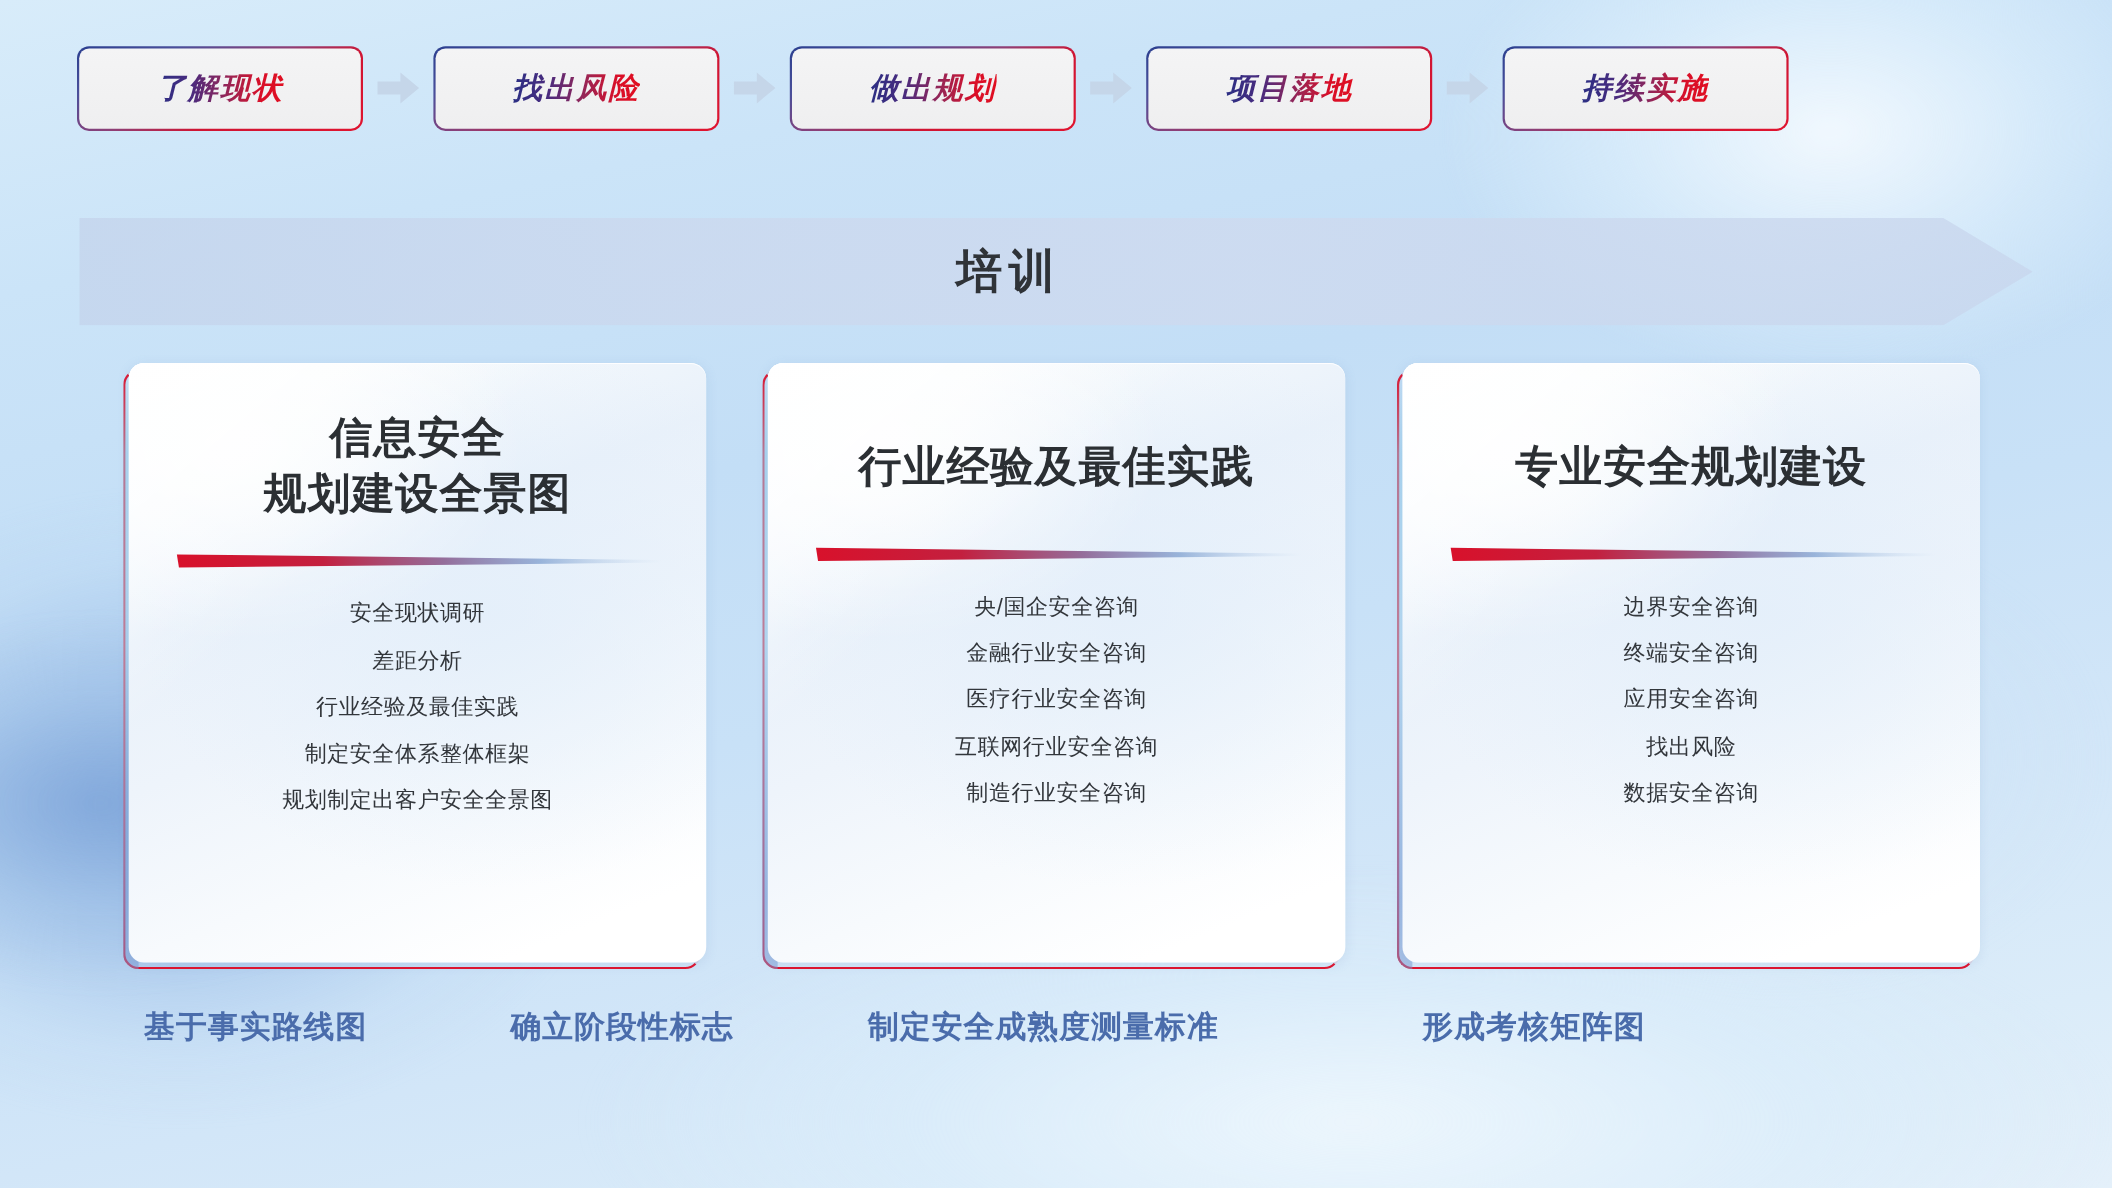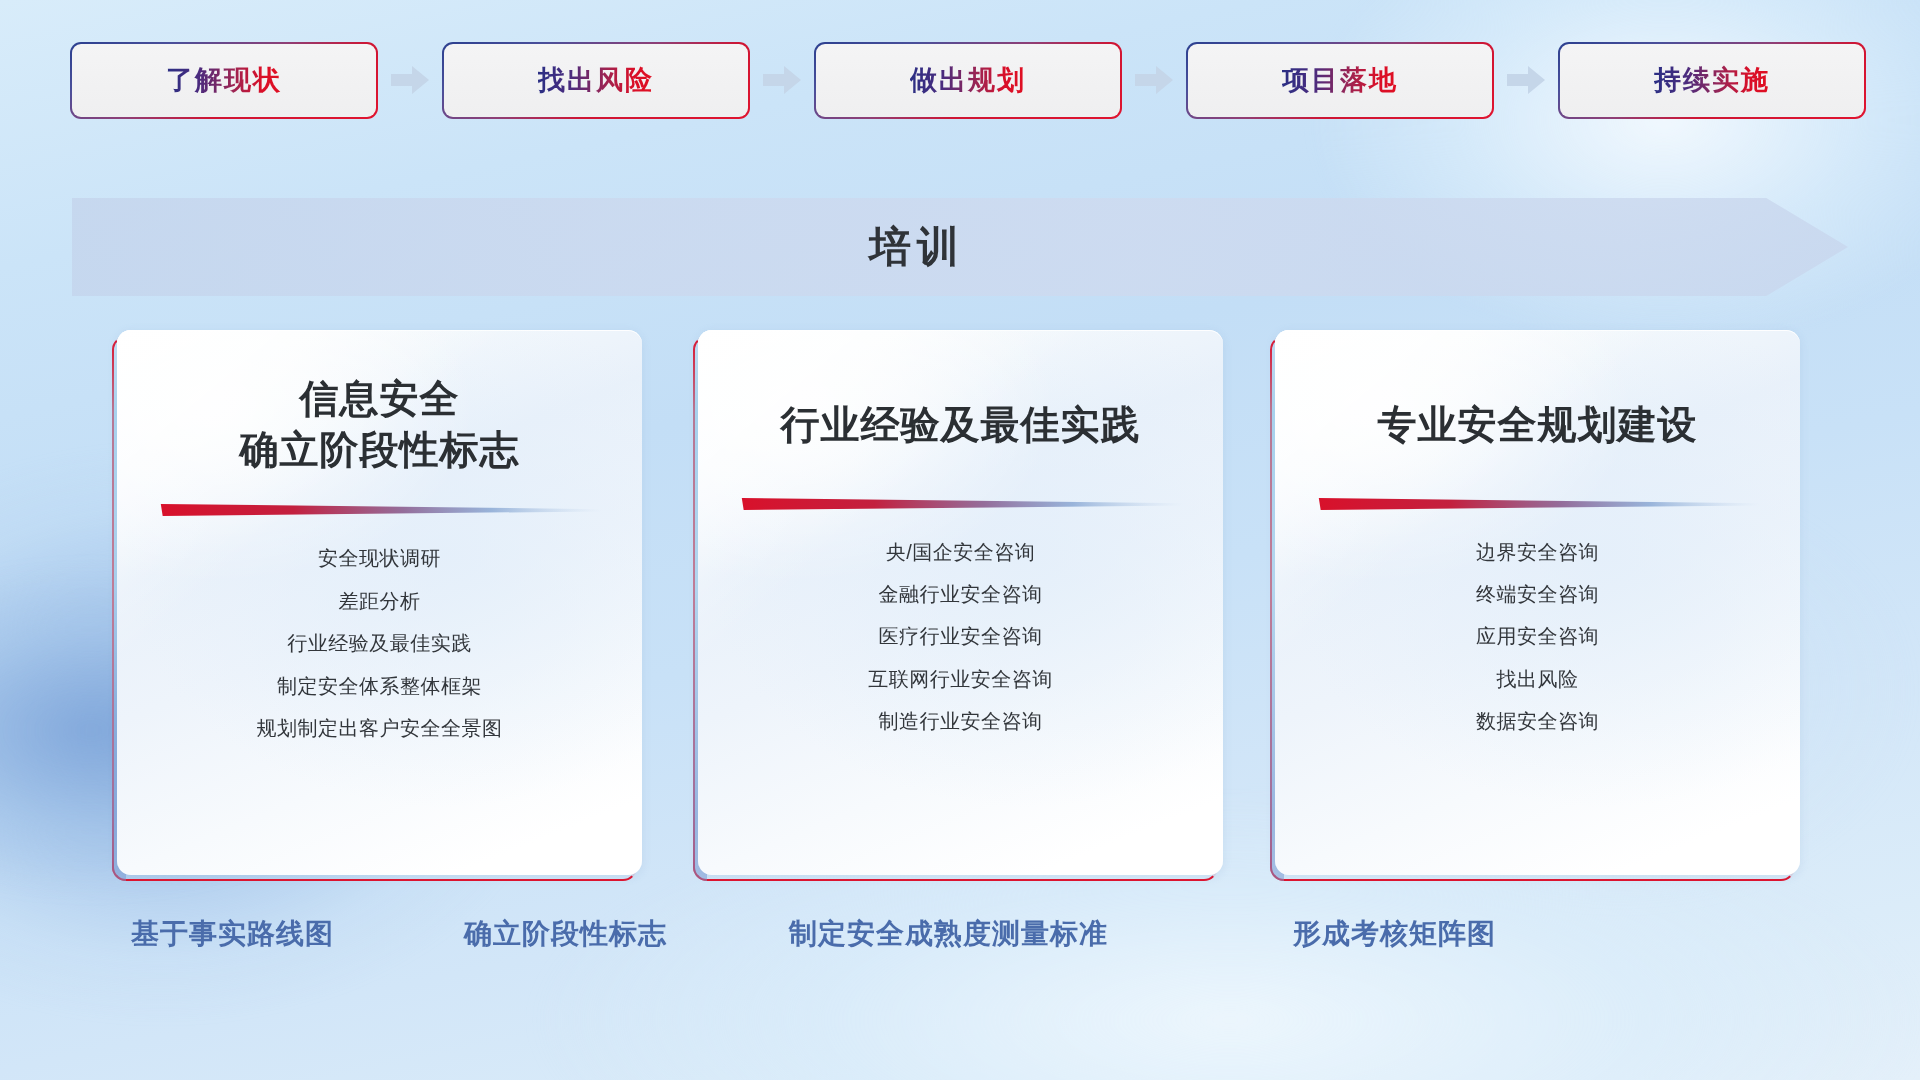--- a/index.html
+++ b/index.html
@@ -44,25 +44,26 @@
   }
 
   
   .steps{
     position:absolute;left:0;top:0;width:1920px;height:160px;
     display:flex;align-items:center;justify-content:flex-start;
     padding-left:72px;box-sizing:border-box;
   }
   .step-box{
     position:relative;
-    width:304px;height:73px;
+    width:256px;height:73px;
     display:flex;align-items:center;justify-content:center;
     background:#f1f1f2;
     border-radius:5px;
     box-sizing:border-box;
+    font-style:italic;
   }
   
   .step-box::before{
     content:"";position:absolute;inset:-2px;border-radius:11px;
     background:linear-gradient(155deg,#2b3f8f 0%,#4a4f9a 22%,#8e3f76 46%,#cf1533 64%,#e0142f 100%);
     z-index:0;
   }
   .step-box::after{
     content:"";position:absolute;inset:0;border-radius:9px;
     background:linear-gradient(180deg,#f4f4f5 0%,#efeff0 100%);
@@ -229,21 +230,21 @@
 
   <div class="cards">
 
     <div class="card" style="left:117px;width:525px;">
       <div class="card-shadowborder"></div>
       <div class="card-edge-blue"></div>
       <div class="card-body">
         <div class="card-sheen"></div>
         <div class="card-inner">
           <div class="card-title">信息安全
-确立阶段性标志</div>
+规划建设全景图</div>
           <div class="divider">
             <svg viewBox="0 0 470 18" preserveAspectRatio="none" aria-hidden="true">
               <defs>
                 <linearGradient id="dg1" x1="0" y1="0" x2="1" y2="0">
                   <stop offset="0%" stop-color="#d8112b" stop-opacity="1"></stop>
                   <stop offset="30%" stop-color="#c3203f" stop-opacity="1"></stop>
                   <stop offset="55%" stop-color="#8b5f90" stop-opacity=".9"></stop>
                   <stop offset="75%" stop-color="#7fa0cf" stop-opacity=".75"></stop>
                   <stop offset="100%" stop-color="#bcd2ea" stop-opacity="0"></stop>
                 </linearGradient>

